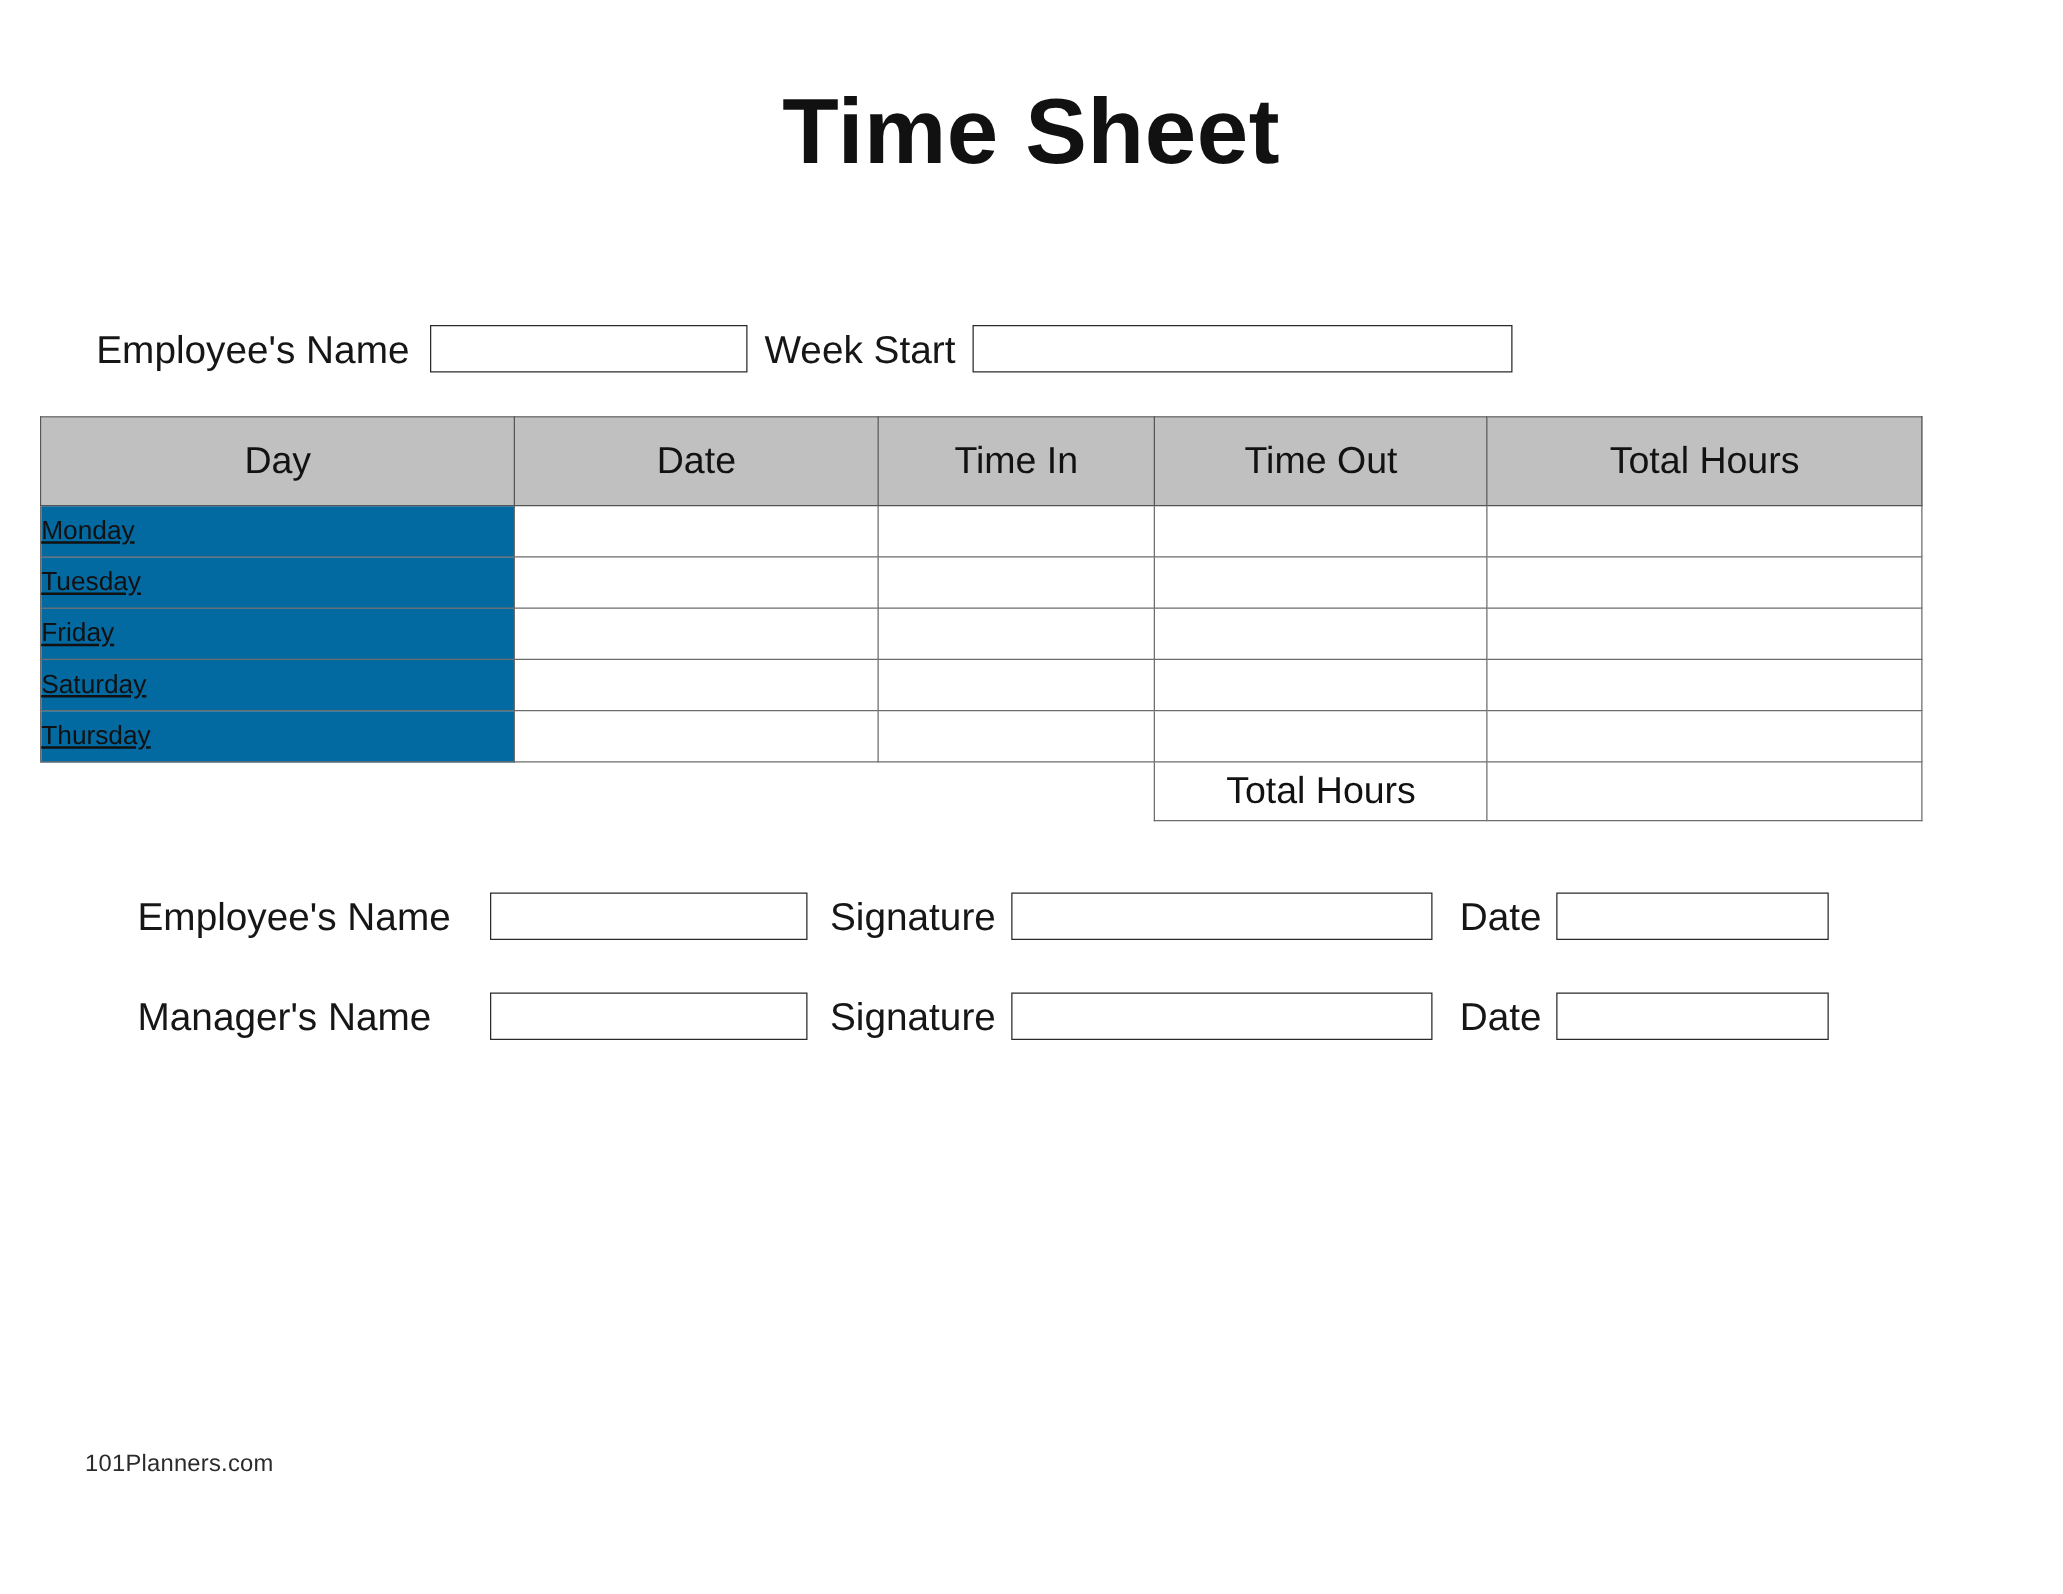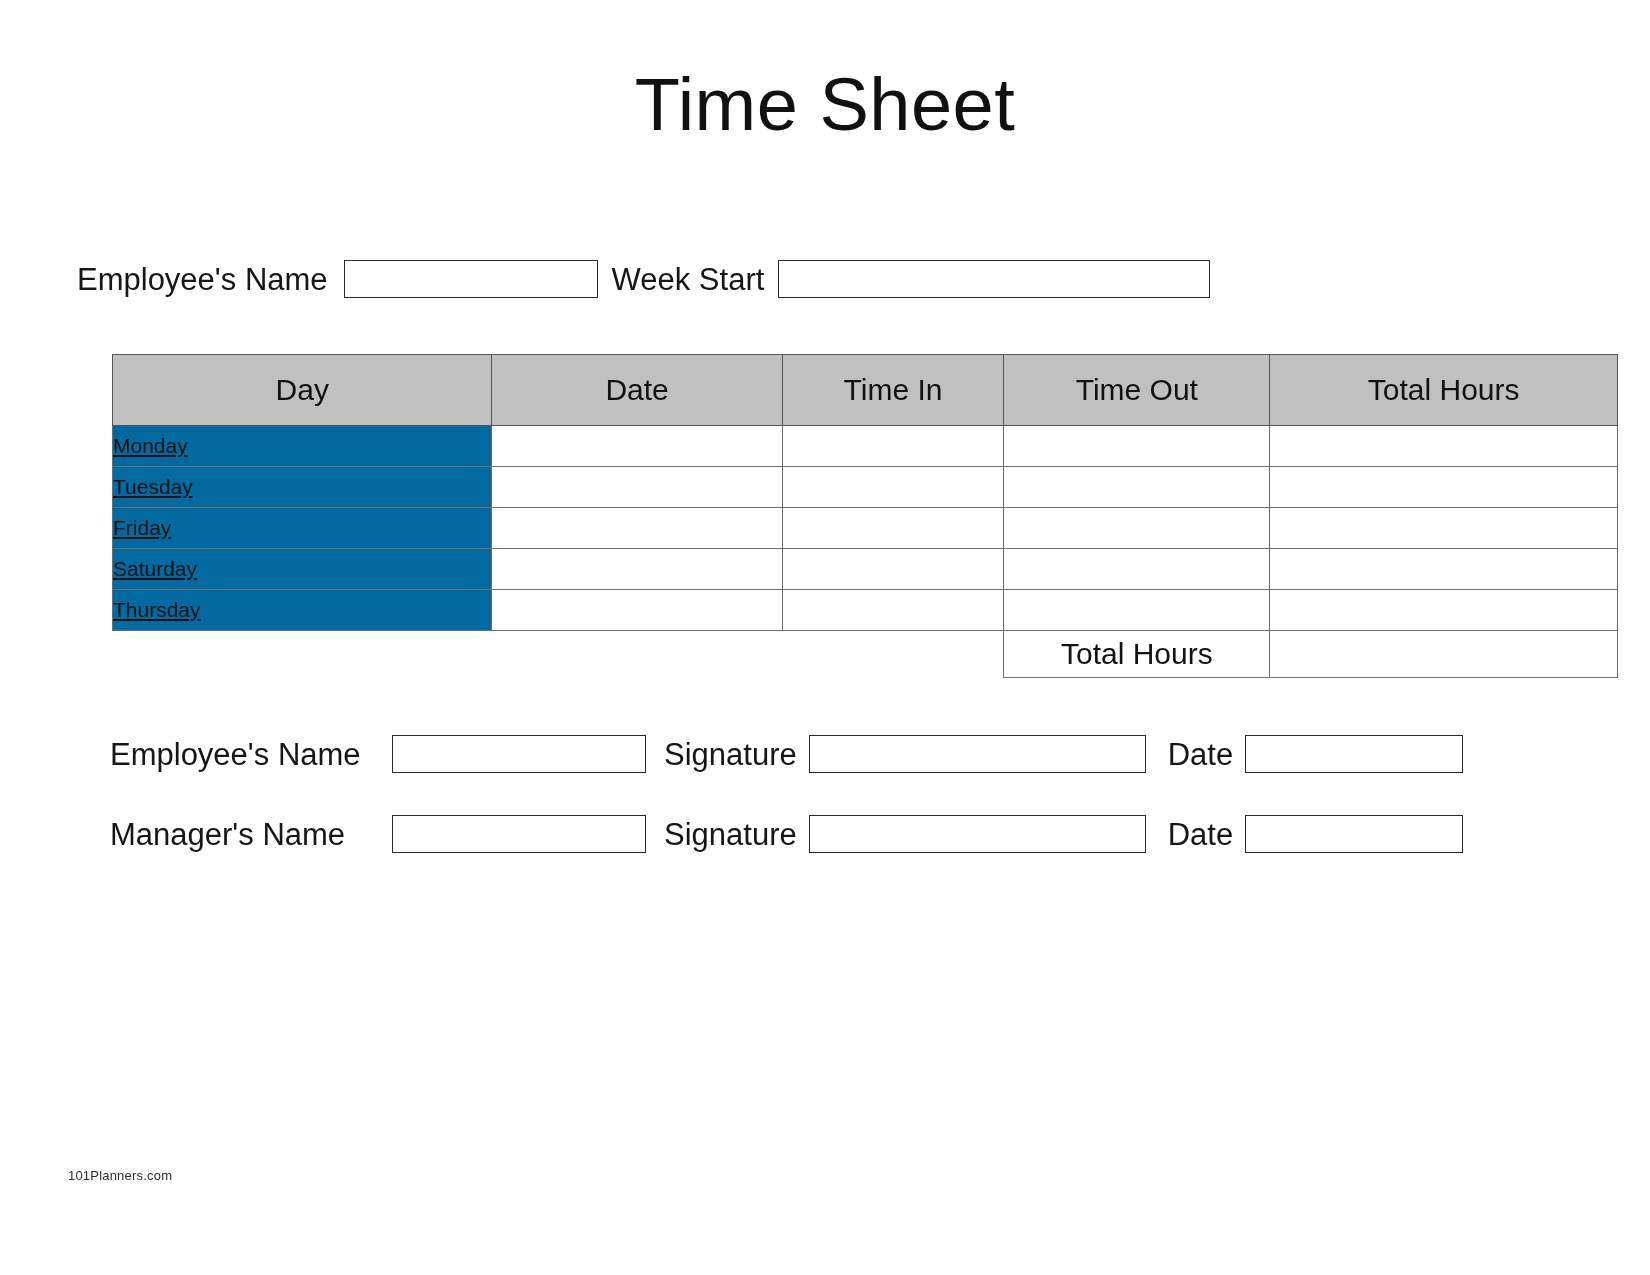--- a/index.html
+++ b/index.html
@@ -20,21 +20,21 @@
     position: relative;
     width: 1650px;
     height: 1275px;
     box-sizing: border-box;
   }
 
   
   .title {
     text-align: center;
     font-size: 74px;
-    font-weight: 400;
+    font-weight: 700;
     letter-spacing: 0.5px;
     color: #111111;
     margin: 0;
     padding-top: 68px;
     line-height: 1.0;
   }
 
   
   .top-row {
     display: flex;
@@ -55,22 +55,22 @@
     box-sizing: border-box;
     height: 38px;
   }
   .top-row .label-name { margin-right: 16px; }
   .box-emp-name-top { width: 254px; }
   .top-row .label-week { margin: 0 14px 0 14px; }
   .box-week-start { width: 432px; }
 
   
   .table-wrap {
-    margin-top: 56px;
-    padding-left: 112px;
+    margin-top: 35px;
+    padding-left: 32px;
     padding-right: 72px;
   }
   table.timesheet {
     border-collapse: collapse;
     width: 1506px;
     table-layout: fixed;
   }
   table.timesheet col.c-day   { width: 358px; }
   table.timesheet col.c-date  { width: 274px; }
   table.timesheet col.c-in    { width: 209px; }
@@ -147,21 +147,21 @@
   .sig-row .lbl-signature { margin: 0 12px 0 18px; }
   .box-signature { width: 337px; }
   .sig-row .lbl-date { margin: 0 12px 0 22px; }
   .box-date { width: 218px; }
 
   
   .footer-brand {
     position: absolute;
     left: 68px;
     bottom: 92px;
-    font-size: 13px;
+    font-size: 19px;
     color: #2b2b2b;
     letter-spacing: 0.2px;
   }
 </style>
 </head>
 <body>
 
 <div class="page">
 
   <h1 class="title">Time Sheet</h1>

